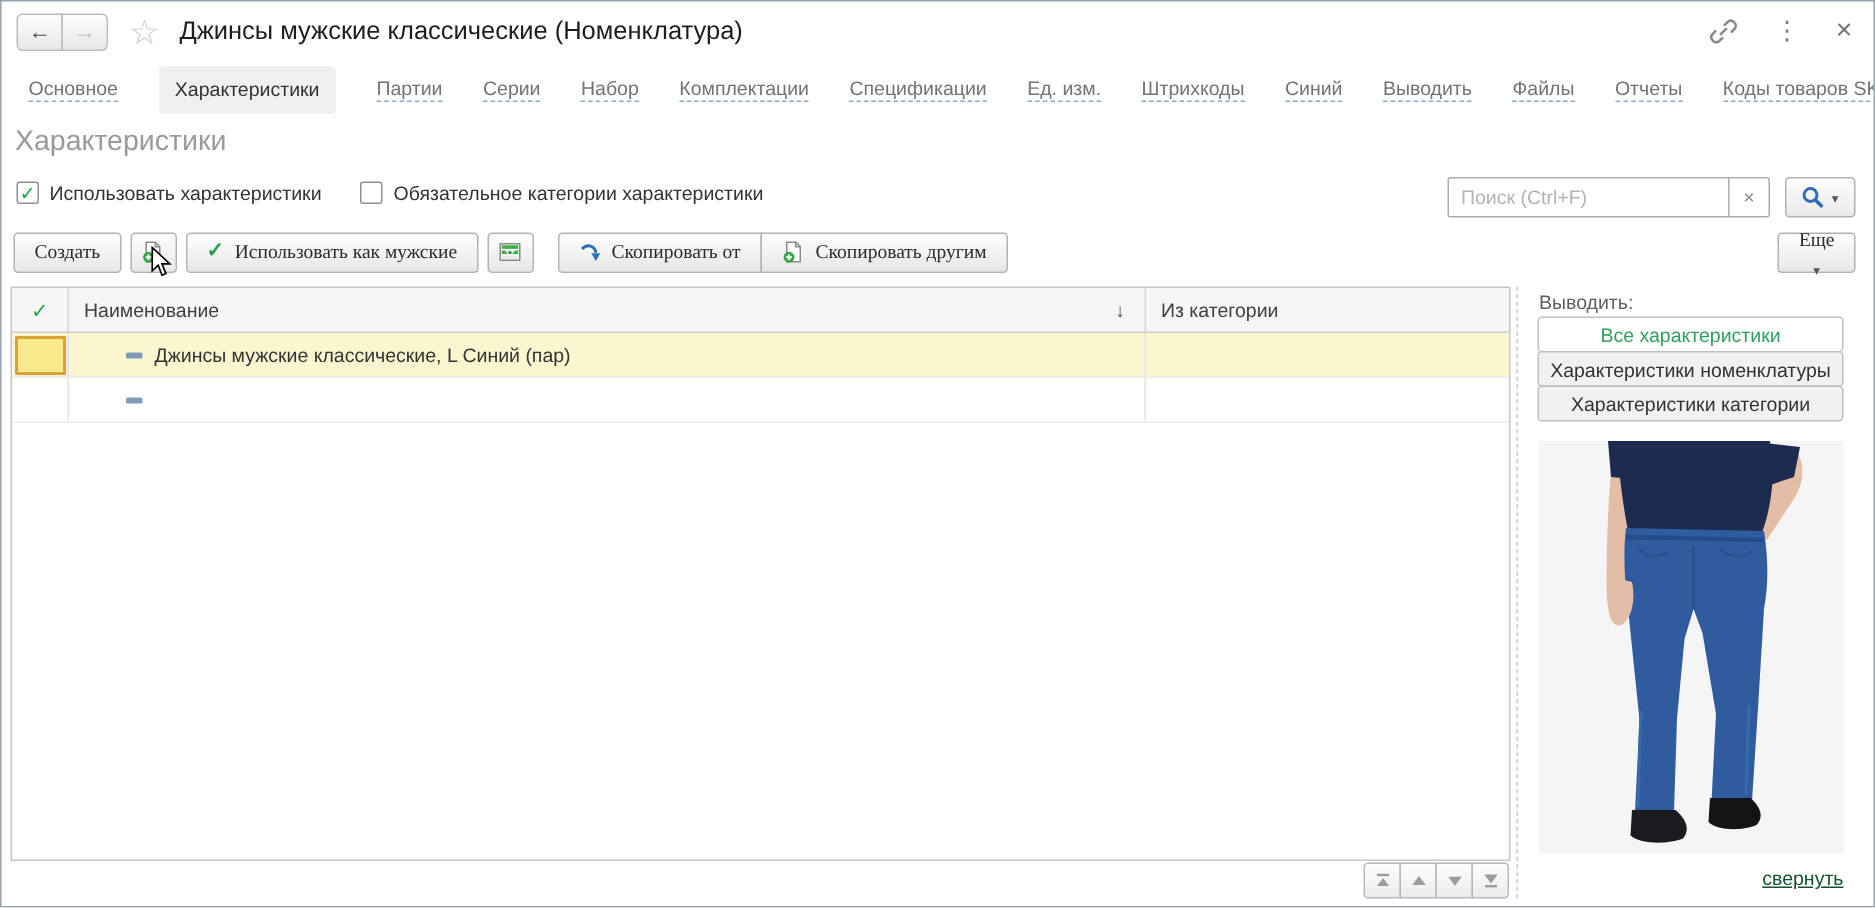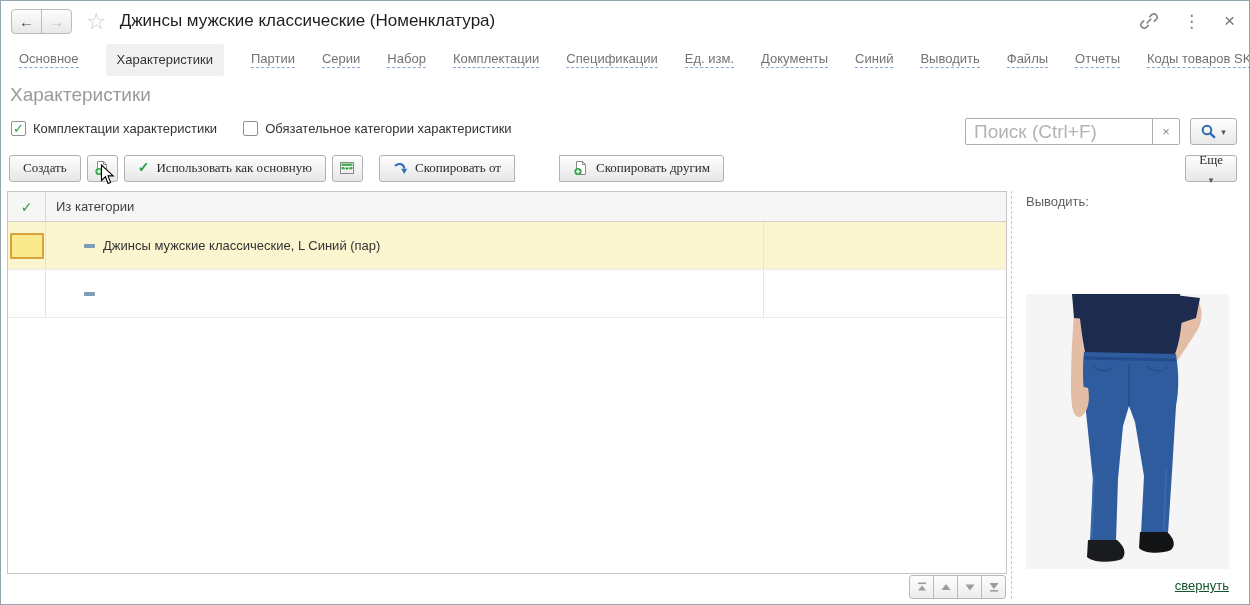--- a/index.html
+++ b/index.html
@@ -28,46 +28,46 @@
   .tabbar { position:absolute; left:0; top:42px; right:0; height:33px; display:flex; align-items:center; padding-left:18px; gap:27px; white-space:nowrap; }
   .tab { color:#737373; text-decoration:none; border-bottom:1px dashed #8aa6cd; cursor:pointer; line-height:16px; }
   .tab.active { color:#333; border-bottom:none; background:#f0f0f0; border-radius:3px; padding:8px 11px; cursor:default; }
   
   .section-title { position:absolute; left:9px; top:83px; font-size:19px; color:#9a9a9a; }
   .check-row { position:absolute; left:10px; top:120px; display:flex; align-items:center; gap:26px; }
   .check-item { display:flex; align-items:center; gap:7px; cursor:pointer; }
   .checkbox { width:15px; height:15px; border:1px solid #909090; border-radius:2px; background:#fff; display:flex; align-items:center; justify-content:center; font-size:13px; font-weight:bold; color:#27a348; line-height:1; }
   
   .search-wrap { position:absolute; top:117px; right:12px; display:flex; align-items:center; }
-  .search-input { width:188px; height:27px; border:1px solid #aeaeae; border-radius:2px 0 0 2px; padding:0 8px; font-size:19px; font-family:inherit; color:#333; outline:none; }
+  .search-input { width:188px; height:27px; border:1px solid #aeaeae; border-radius:2px 0 0 2px; padding:0 8px; font-size:13px; font-family:inherit; color:#333; outline:none; }
   .search-input::placeholder { color:#b3b3b3; }
   .search-clear { width:28px; height:27px; margin-left:-1px; border:1px solid #aeaeae; background:#fff; color:#8a8a8a; font-size:13px; cursor:pointer; display:flex; align-items:center; justify-content:center; border-radius:0 2px 2px 0; }
   .search-btn { margin-left:10px; width:47px; height:27px; background:linear-gradient(#fefefe,#e9e9e9); border:1px solid #b0b0b0; border-radius:3px; display:flex; align-items:center; justify-content:center; gap:5px; cursor:pointer; }
   .search-btn .caret { font-size:9px; color:#555; }
   
   .toolbar { position:absolute; left:8px; top:153px; right:12px; height:28px; display:flex; align-items:center; gap:6px; }
   .btn { height:27px; padding:0 13px; display:inline-flex; align-items:center; justify-content:center; gap:7px;
          background:linear-gradient(#fefefe,#e7e7e7); border:1px solid #b2b2b2; border-radius:3px;
          font-size:13px; color:#2b2b2b; cursor:pointer; white-space:nowrap; font-family:Liberation Serif, serif; }
   .btn.icon-only { width:31px; padding:0; }
-  .btn-group { display:flex; margin-left:10px;gap:45px; }
+  .btn-group { display:flex; margin-left:10px; }
   .btn-group .btn:first-child { border-radius:3px 0 0 3px; }
   .btn-group .btn:last-child { border-radius:0 3px 3px 0; margin-left:-1px; }
   .btn-more { margin-left:auto;flex-direction:column; }
   .green-check { color:#27a348; font-weight:bold; font-size:14px; line-height:1; }
   .caret-d { font-size:9px; color:#555; }
   
   .grid { position:absolute; left:6px; top:190px; width:1000px; height:383px; border:1px solid #c6c6c6; background:#fff; }
   .grid-header { display:flex; height:30px; background:#f6f6f6; border-bottom:1px solid #cfcfcf; color:#3f3f3f; }
   .gh-cell { display:flex; align-items:center; }
   .col-flag { width:38px; justify-content:center; border-right:1px solid #d8d8d8; }
   .col-name { width:718px; border-right:1px solid #d8d8d8; padding-left:10px; justify-content:space-between; }
   .col-cat  { flex:1; padding-left:10px; }
   .sort-arrow { color:#555; padding-right:13px; font-size:13px; }
-  .grid-row { display:flex; height:48px; border-bottom:1px solid #ececec; align-items:stretch; }
+  .grid-row { display:flex; height:30px; border-bottom:1px solid #ececec; align-items:stretch; }
   .grid-row.selected { background:#fbf6d0; }
   .gr-flag { width:38px; border-right:1px solid #e4e4e4; display:flex; align-items:center; justify-content:center; }
   .gr-name { width:718px; border-right:1px solid #e4e4e4; display:flex; align-items:center; padding-left:38px; gap:8px; }
   .gr-cat { flex:1; }
   .current-cell { width:34px; height:26px; background:#fae98d; border:2px solid #d7a33a; border-radius:1px; }
   .dash-ico { width:11px; height:4px; background:#7f9db9; border-radius:1px; flex:none; }
   
   .grid-nav { position:absolute; left:908px; top:574px; display:flex; }
   .gnav { width:25px; height:24px; display:flex; align-items:center; justify-content:center;
           background:linear-gradient(#fdfdfd,#ececec); border:1px solid #b9b9b9; cursor:pointer; }
@@ -119,35 +119,35 @@
 
   <div class="tabbar">
     <a class="tab">Основное</a>
     <a class="tab active">Характеристики</a>
     <a class="tab">Партии</a>
     <a class="tab">Серии</a>
     <a class="tab">Набор</a>
     <a class="tab">Комплектации</a>
     <a class="tab">Спецификации</a>
     <a class="tab">Ед. изм.</a>
-    <a class="tab">Документы</a>
+    <a class="tab">Штрихкоды</a>
     <a class="tab">Синий</a>
     <a class="tab">Выводить</a>
     <a class="tab">Файлы</a>
     <a class="tab">Отчеты</a>
     <a class="tab">Коды товаров SKU</a>
 
   </div>
 
   <div class="section-title">Характеристики</div>
 
   <div class="check-row">
     <label class="check-item">
       <span class="checkbox">✓</span>
-      <span>Комплектации характеристики</span>
+      <span>Использовать характеристики</span>
     </label>
     <label class="check-item">
       <span class="checkbox"></span>
       <span>Обязательное категории характеристики</span>
     </label>
   </div>
 
   <div class="search-wrap">
     <input class="search-input" type="text" placeholder="Поиск (Ctrl+F)" style="">
     <button class="search-clear">×</button>
@@ -169,21 +169,21 @@
         <svg width="16" height="16" viewBox="0 0 16 16">
           <path d="M3.5,1.5 h6 l3,3 v10 h-9 z" fill="#fff" stroke="#8a8a8a" stroke-width="1"></path>
           <path d="M9.5,1.5 v3 h3" fill="none" stroke="#8a8a8a" stroke-width="1"></path>
           <circle cx="5" cy="11.5" r="3.6" fill="#35a546"></circle>
           <path d="M5,9.6 v3.8 M3.1,11.5 h3.8" stroke="#fff" stroke-width="1.3"></path>
         </svg>
       </span>
     </button>
     <button class="btn">
       <span class="green-check">✓</span>
-      <span>Использовать как основную</span>
+      <span>Использовать как мужские</span>
     </button>
     <button class="btn icon-only">
       <span style="display:flex;">
         <svg width="16" height="16" viewBox="0 0 16 16">
           <rect x="1.5" y="2.5" width="13" height="11" fill="#fff" stroke="#888" stroke-width="1"></rect>
           <rect x="2.5" y="3.5" width="11" height="2.4" fill="#3fae49"></rect>
           <rect x="2.5" y="7" width="11" height="2.4" fill="#3fae49"></rect>
           <rect x="2.5" y="10.5" width="11" height="2.2" fill="#e8e8e8"></rect>
           <path d="M8,6 l2.6,3.2 h-5.2 z" transform="rotate(180 8 8.2)" fill="#1d7a2c" stroke="#fff" stroke-width="0.8"></path>
         </svg>
@@ -221,20 +221,24 @@
     <svg width="15" height="22" viewBox="0 0 15 22">
       <path d="M1.5,1 L1.5,16.5 L5.5,12.8 L8,19.5 L10.6,18.4 L8,11.9 L13.2,11.9 Z" fill="#fff" stroke="#000" stroke-width="1.1"></path>
     </svg>
   </div>
 
   <div class="grid">
     <div class="grid-header">
       <div class="gh-cell col-flag">
         <span class="green-check">✓</span>
       </div>
+      <div class="gh-cell col-name">
+        <span>Наименование</span>
+        <span class="sort-arrow">↓</span>
+      </div>
       <div class="gh-cell col-cat">
         <span>Из категории</span>
       </div>
     </div>
     <div class="grid-row selected">
       <div class="gr-flag">
         <div class="current-cell"></div>
       </div>
       <div class="gr-name">
         <span class="dash-ico"></span>
@@ -271,20 +275,25 @@
     <div class="gnav">
       <svg width="12" height="12" viewBox="0 0 12 12" fill="#9c9c9c">
           <path d="M1.5,2 H10.5 L6,8 Z"></path>
           <rect x="2" y="9" width="8" height="1.6"></rect>
         </svg>
     </div>
   </div>
 
   <div class="splitter"></div>
   <div class="panel-label">Выводить:</div>
+  <div class="panel-btns">
+    <button class="pbtn active">Все характеристики</button>
+    <button class="pbtn">Характеристики номенклатуры</button>
+    <button class="pbtn">Характеристики категории</button>
+  </div>
 
   <div class="product-photo">
     <svg width="203" height="275" viewBox="0 0 203 275">
       <rect x="0" y="0" width="203" height="275" fill="#f5f5f6"></rect>
 
       <path d="M146,0 L172,6 C178,18 176,30 169,40 L152,66 L136,58 L150,28 Z" fill="#e3bda5"></path>
 
       <path d="M50,0 L70,0 C68,34 65,62 62,94 C61,110 58,121 53,121 C47,121 45,110 45,95 C45,60 47,26 50,0 Z" fill="#e3bda5"></path>
 
       <path d="M52,0 H154 L156,22 C155,40 152,52 149,60 L60,63 C56,44 53,20 52,0 Z" fill="#1c2b4e"></path>

